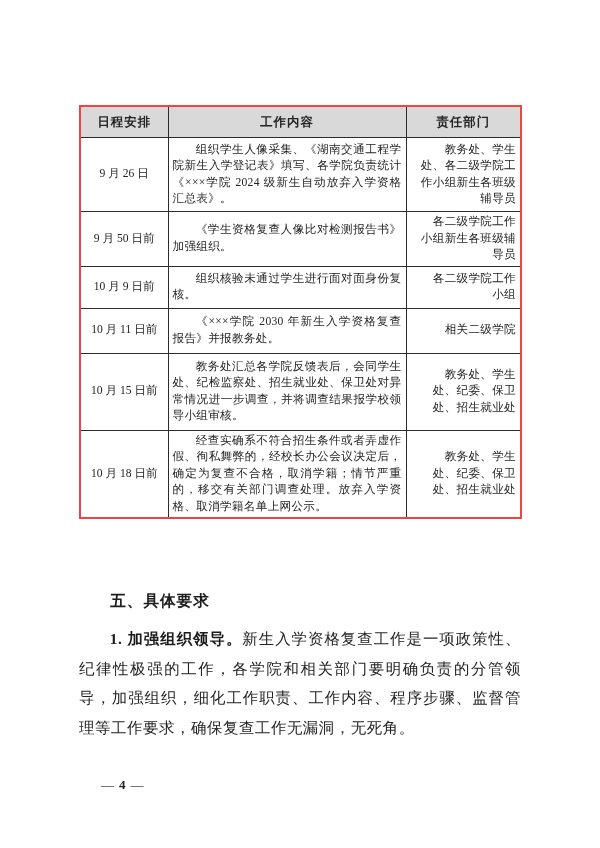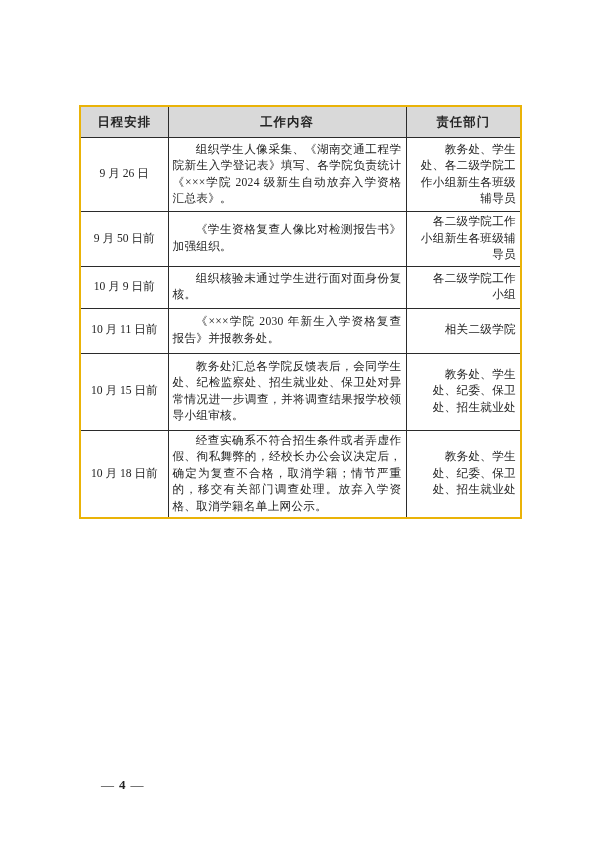--- a/index.html
+++ b/index.html
@@ -37,21 +37,21 @@
   table.schedule col.c-dept    { width: 115px; }
 
   table.schedule th,
   table.schedule td {
     border: 1px solid #2b2b2b;
     vertical-align: middle;
     padding: 2px 4px;
     overflow: hidden;
   }
   table.schedule {
-    border: 2px solid #eab308;
+    border: 2px solid #ef4444;
   }
   table.schedule th {
     height: 26px;
     background: #d9d9d9;
     font-weight: bold;
     font-size: 12.4px;
     text-align: center;
     letter-spacing: 1px;
   }
   td.cell-date {
@@ -167,16 +167,20 @@
         </tr>
         <tr class="r6">
           <td class="cell-date">10 月 18 日前</td>
           <td class="cell-content">经查实确系不符合招生条件或者弄虚作假、徇私舞弊的，经校长办公会议决定后，确定为复查不合格，取消学籍；情节严重的，移交有关部门调查处理。放弃入学资格、取消学籍名单上网公示。</td>
           <td class="cell-dept">教务处、学生处、纪委、保卫处、招生就业处</td>
         </tr>
       </tbody>
     </table>
   </div>
 
+  <div class="section">
+    <h2>五、具体要求</h2>
+    <p><b>1. 加强组织领导。</b><span>新生入学资格复查工作是一项政策性、纪律性极强的工作，各学院和相关部门要明确负责的分管领导，加强组织，细化工作职责、工作内容、程序步骤、监督管理等工作要求，确保复查工作无漏洞，无死角。</span></p>
+  </div>
 
   <div class="footer"><span>—</span><span class="num">4</span><span>—</span></div>
 
 </div>
 
 </body></html>

